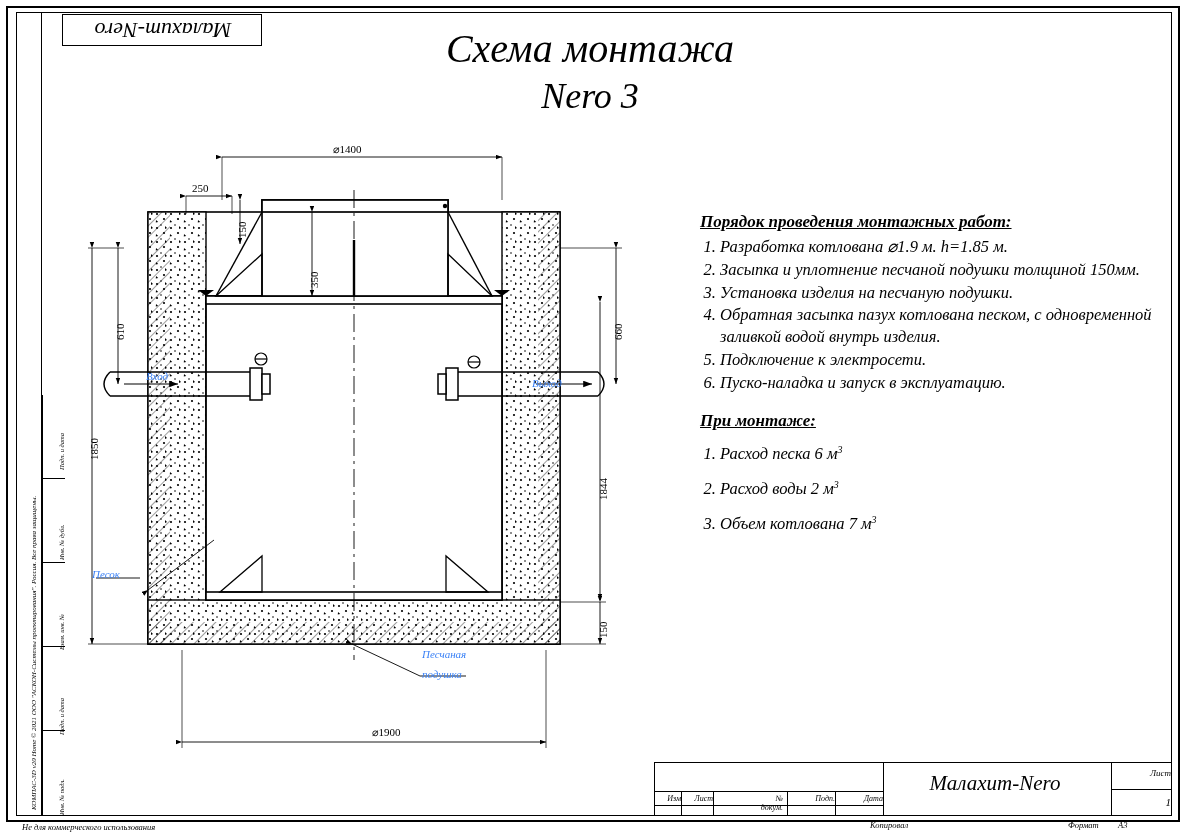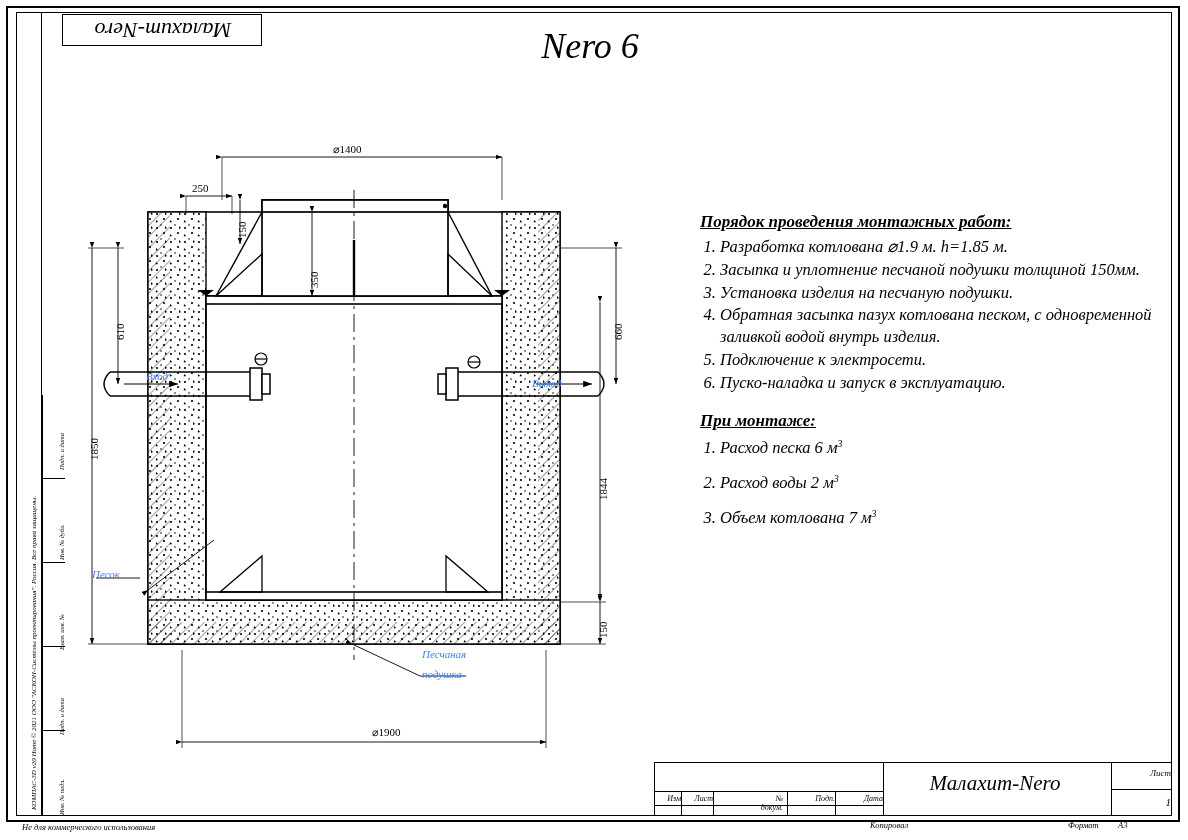--- a/index.html
+++ b/index.html
@@ -139,20 +139,21 @@
     padding-left: 20px;
     font-size: 16.5px;
     line-height: 1.32;
   }
   #notes ol li { margin-bottom: 1px; }
   #notes .heading2 {
     font-size: 17px;
     font-weight: bold;
     text-decoration: underline;
     margin-top: 18px;
+    margin-bottom: 6px;
   }
   #notes ol.second { line-height: 2.05; }
   sup { font-size: 10px; vertical-align: super; }
 
   
   #drawing { position: absolute; left: 0; top: 0; width: 700px; height: 800px; }
 
   .dim-text {
     position: absolute;
     font-family: "Liberation Serif", serif;
@@ -232,21 +233,22 @@
   <div class="rev-label" style="left:58px; top:560px;">Инв. № дубл.</div>
   <div class="rev-label" style="left:58px; top:650px;">Взам. инв. №</div>
   <div class="rev-label" style="left:58px; top:735px;">Подп. и дата</div>
   <div class="rev-label" style="left:58px; top:815px;">Инв. № подл.</div>
 
   <div id="logo-box">
     <div id="logo-text">Малахит-Nero</div>
   </div>
 
   <div id="main-title">
-    <div class="ln2">Nero 6</div>
+    <div>Схема монтажа</div>
+    <div class="ln2">Nero 3</div>
   </div>
 
   <div id="drawing">
     <svg width="700" height="800" viewBox="0 0 700 800">
       <defs>
         <pattern id="hatch" width="8" height="8" patternTransform="rotate(45)" patternUnits="userSpaceOnUse">
           <line x1="0" y1="0" x2="0" y2="8" stroke="#000" stroke-width="0.8"></line>
         </pattern>
         <pattern id="sand" width="14" height="14" patternUnits="userSpaceOnUse">
           <rect width="14" height="14" fill="#fff"></rect>

